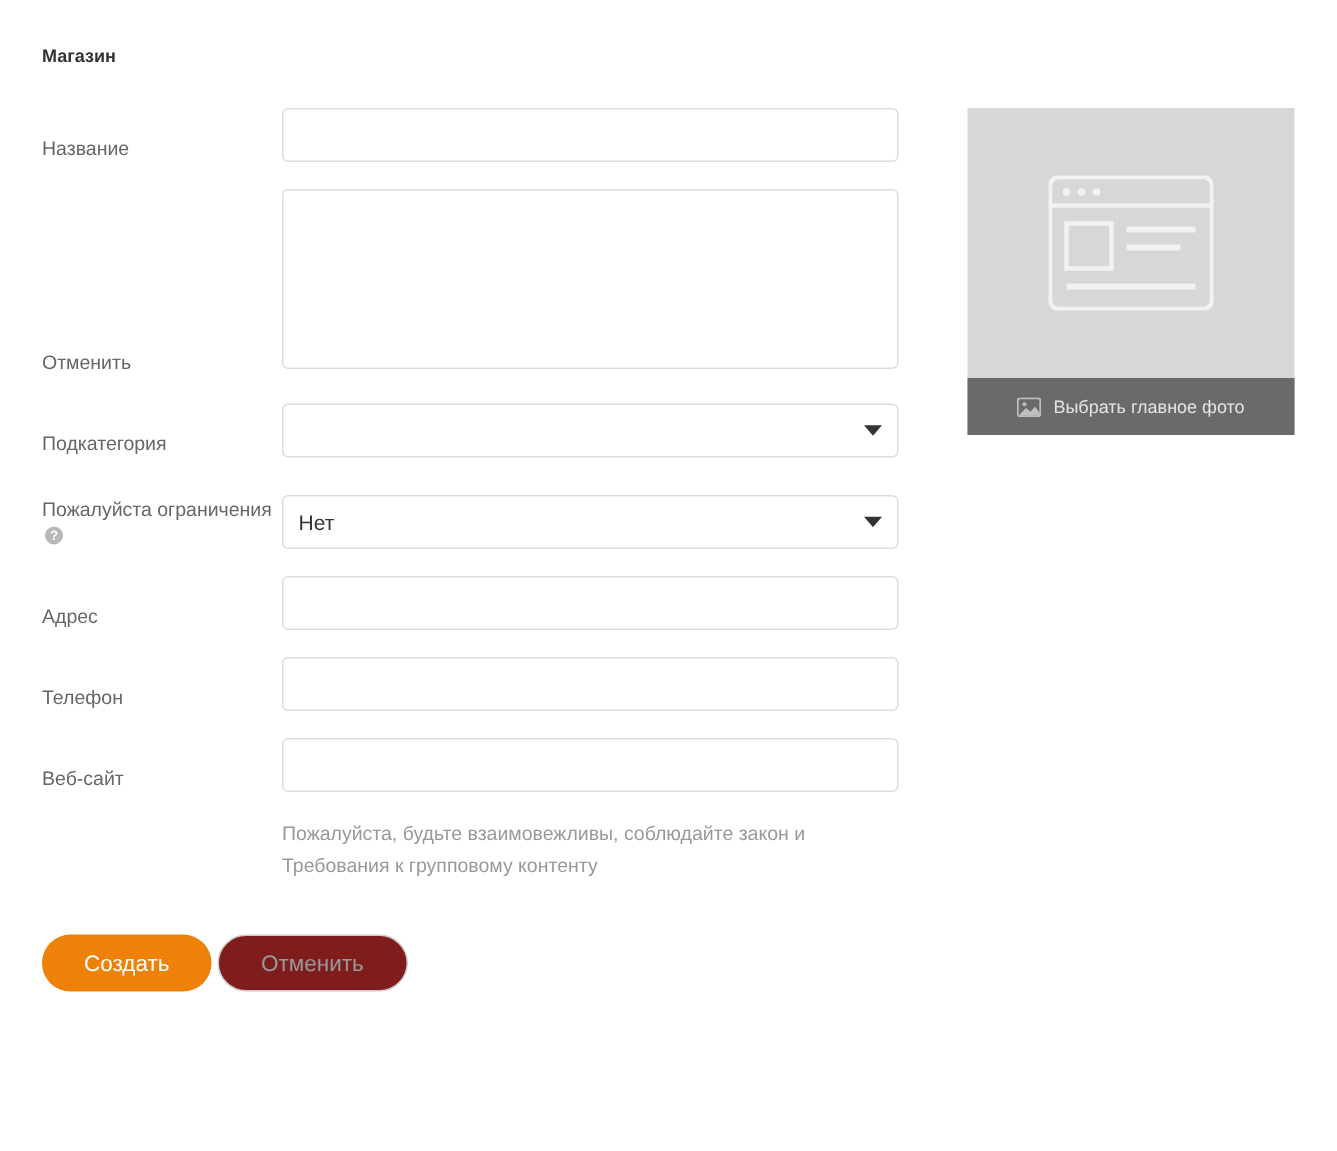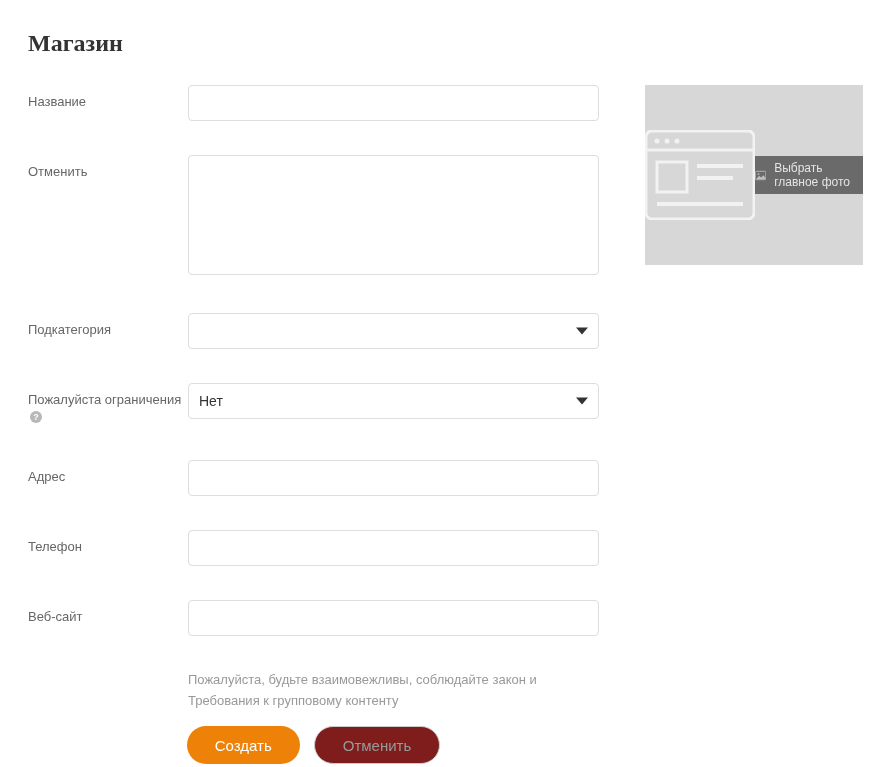--- a/index.html
+++ b/index.html
@@ -4,43 +4,42 @@
   <style>
     * { box-sizing: border-box; margin: 0; padding: 0; }
     body {
       font-family: Arial, Helvetica, sans-serif;
       background: #fff;
       padding: 30px 28px;
       color: #333;
       width: 891px;
     }
     .page-title {
-      font-size: 24px;
+      font-size: 12px;
       font-weight: bold;
       color: #333;
       margin-bottom: 28px;
-      font-family: Liberation Serif, serif;
     }
     .layout {
       display: flex;
       gap: 46px;
       align-items: flex-start;
     }
     .form-col {
       flex: 1;
       max-width: 576px;
     }
     .side-col {
       width: 218px;
       flex-shrink: 0;
     }
     .form-row {
       display: flex;
-      margin-bottom: 34px;
-      align-items: flex-start;
+      margin-bottom: 18px;
+      align-items: flex-end;
     }
     .label-col {
       width: 160px;
       flex-shrink: 0;
       font-size: 13px;
       color: #666;
       padding-top: 9px;
       line-height: 1.3;
     }
     .input-col {
@@ -98,30 +97,29 @@
       font-weight: bold;
       margin-left: 2px;
       vertical-align: middle;
     }
     .disclaimer {
       margin-left: 160px;
       font-size: 13px;
       color: #999;
       line-height: 1.6;
       margin-top: 6px;
-      margin-bottom: 15px;
+      margin-bottom: 36px;
       max-width: 400px;
     }
     .disclaimer .terms-link {
       color: #999;
     }
     .actions {
       display: flex;
-      justify-content: center;
-      gap: 14px;
+      gap: 4px;
     }
     .btn {
       border: none;
       border-radius: 20px;
       height: 38px;
       padding: 0 28px;
       font-size: 15px;
       cursor: pointer;
     }
     .btn-primary {
@@ -130,20 +128,21 @@
     }
     .btn-secondary {
       background: #7f1d1d;
       color: #999;
       border: 1px solid #ccc;
     }
     .photo-box {
       width: 218px;
       background: #d7d7d7;
       display: flex;
+      flex-direction: column;
       align-items: center;
     }
     .photo-placeholder {
       height: 180px;
       width: 100%;
       display: flex;
       align-items: center;
       justify-content: center;
     }
     .photo-bar {

